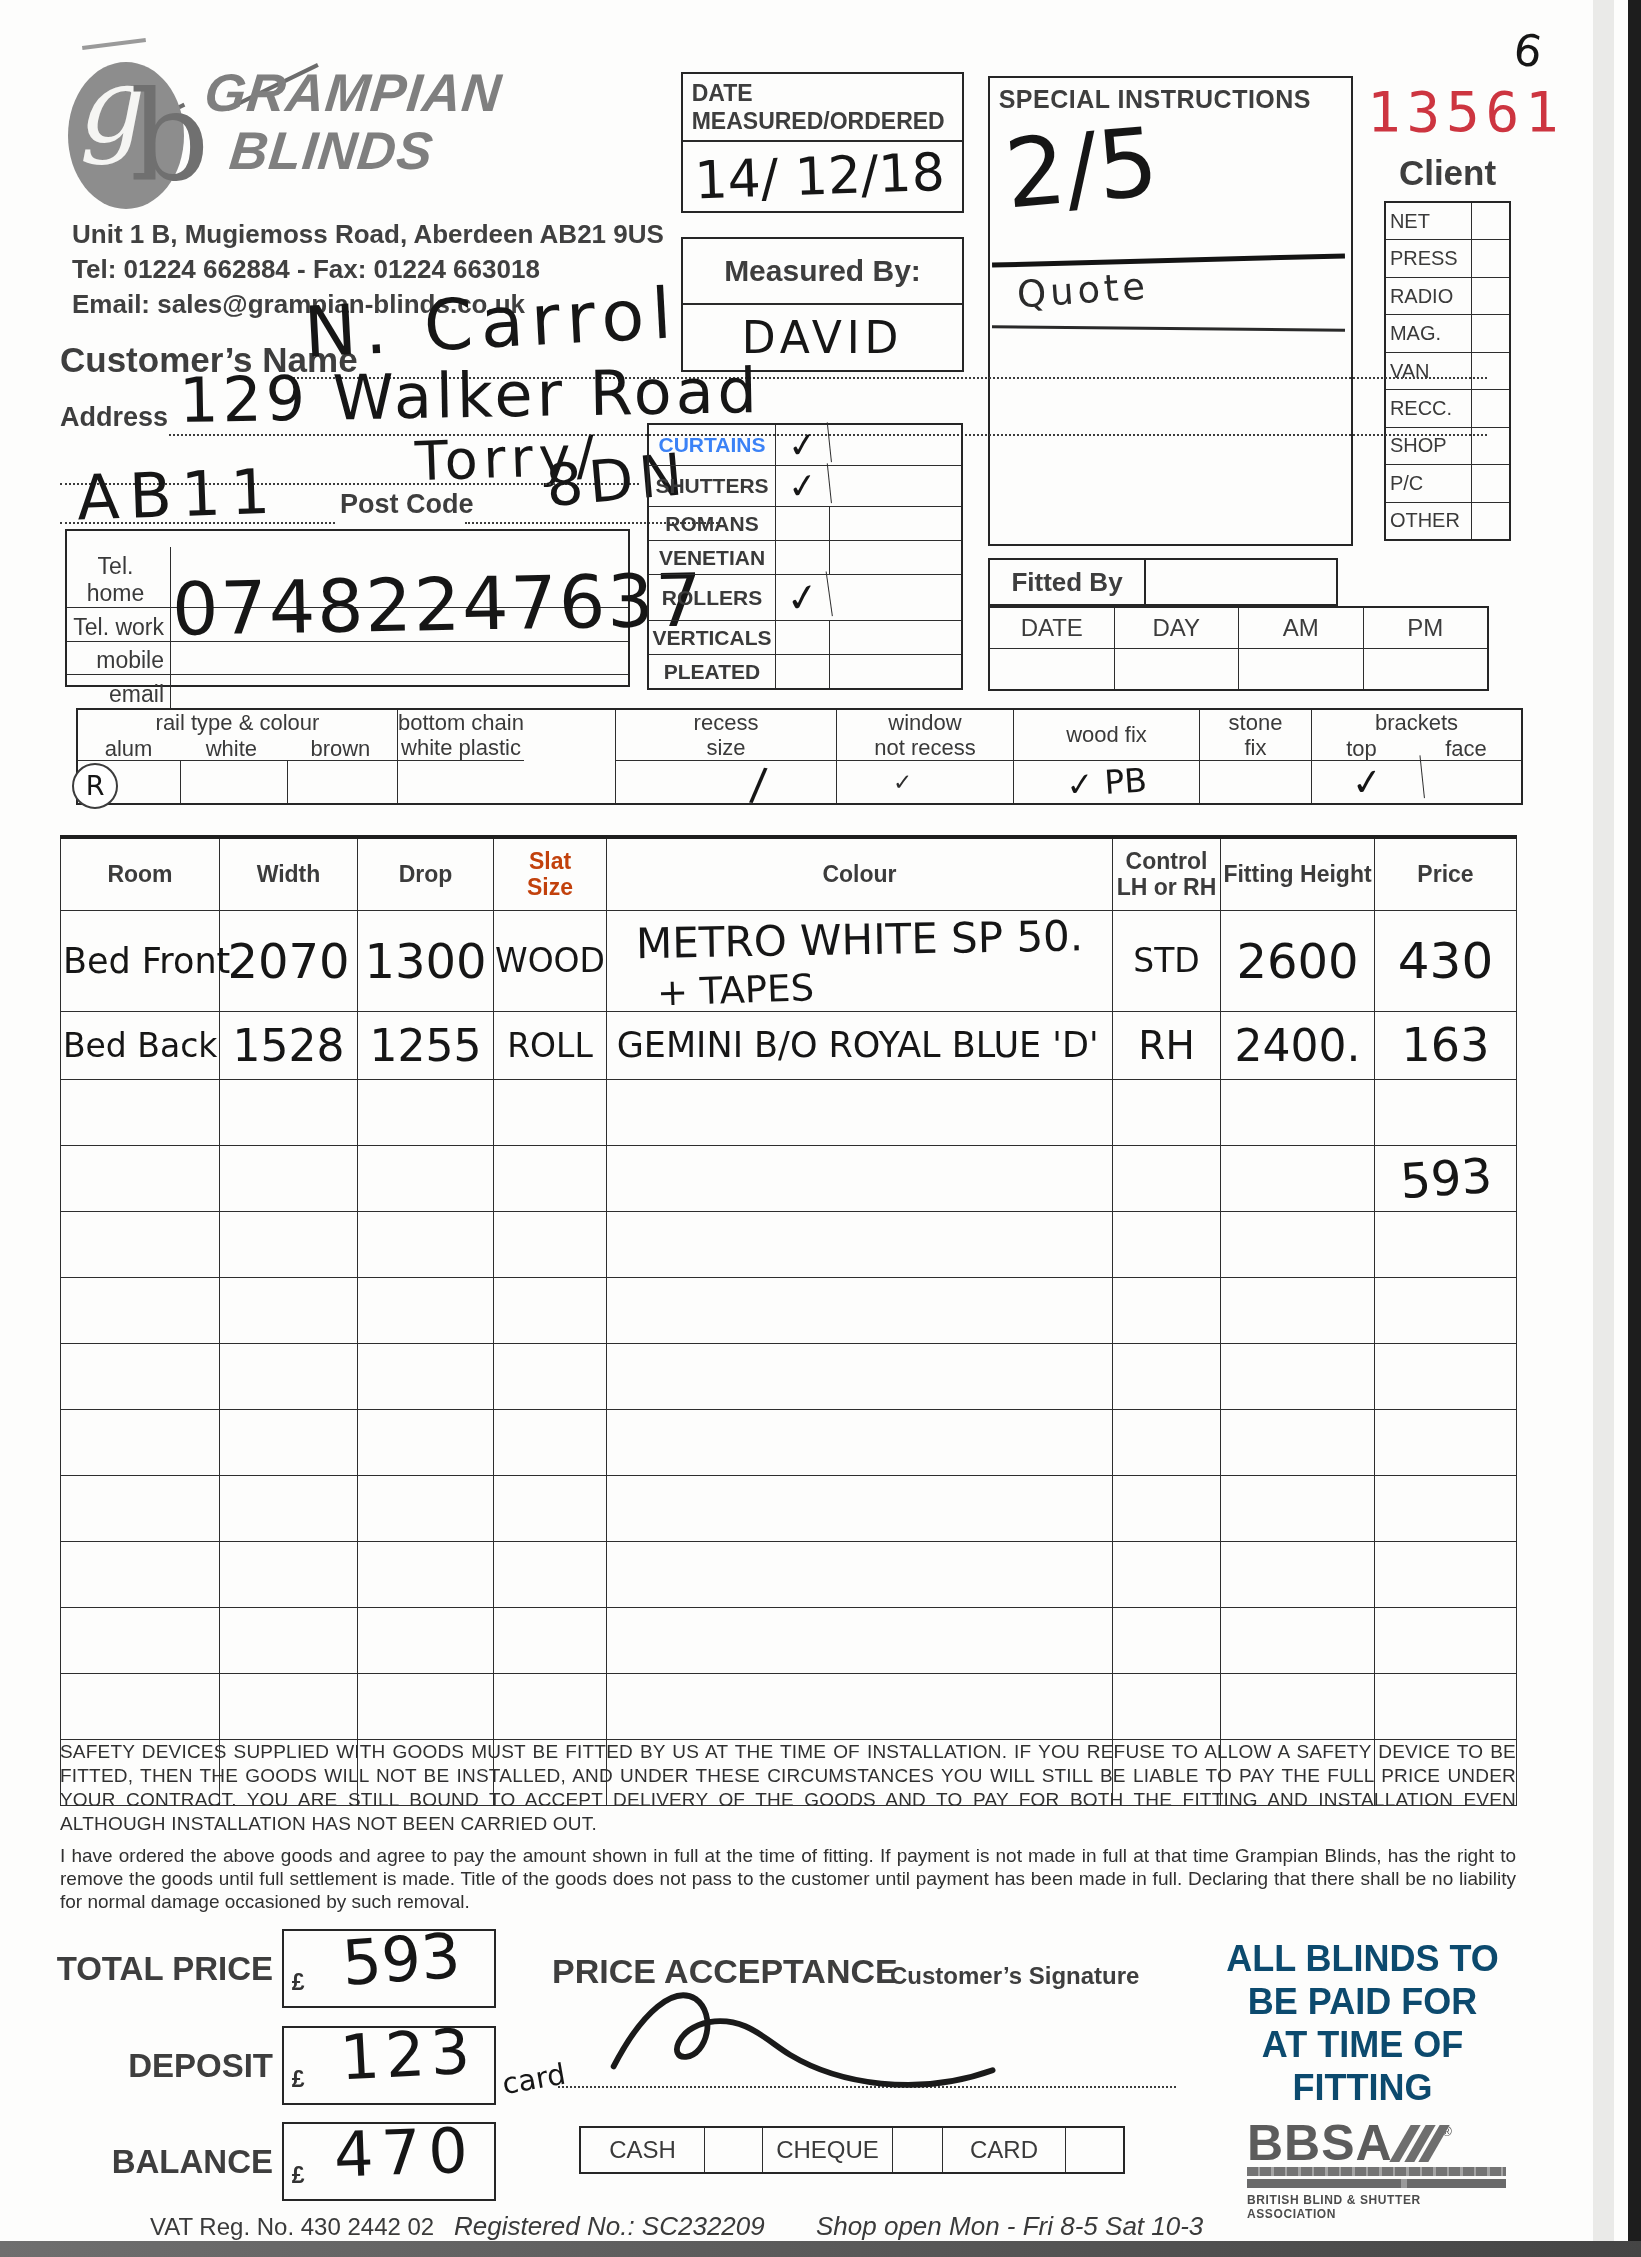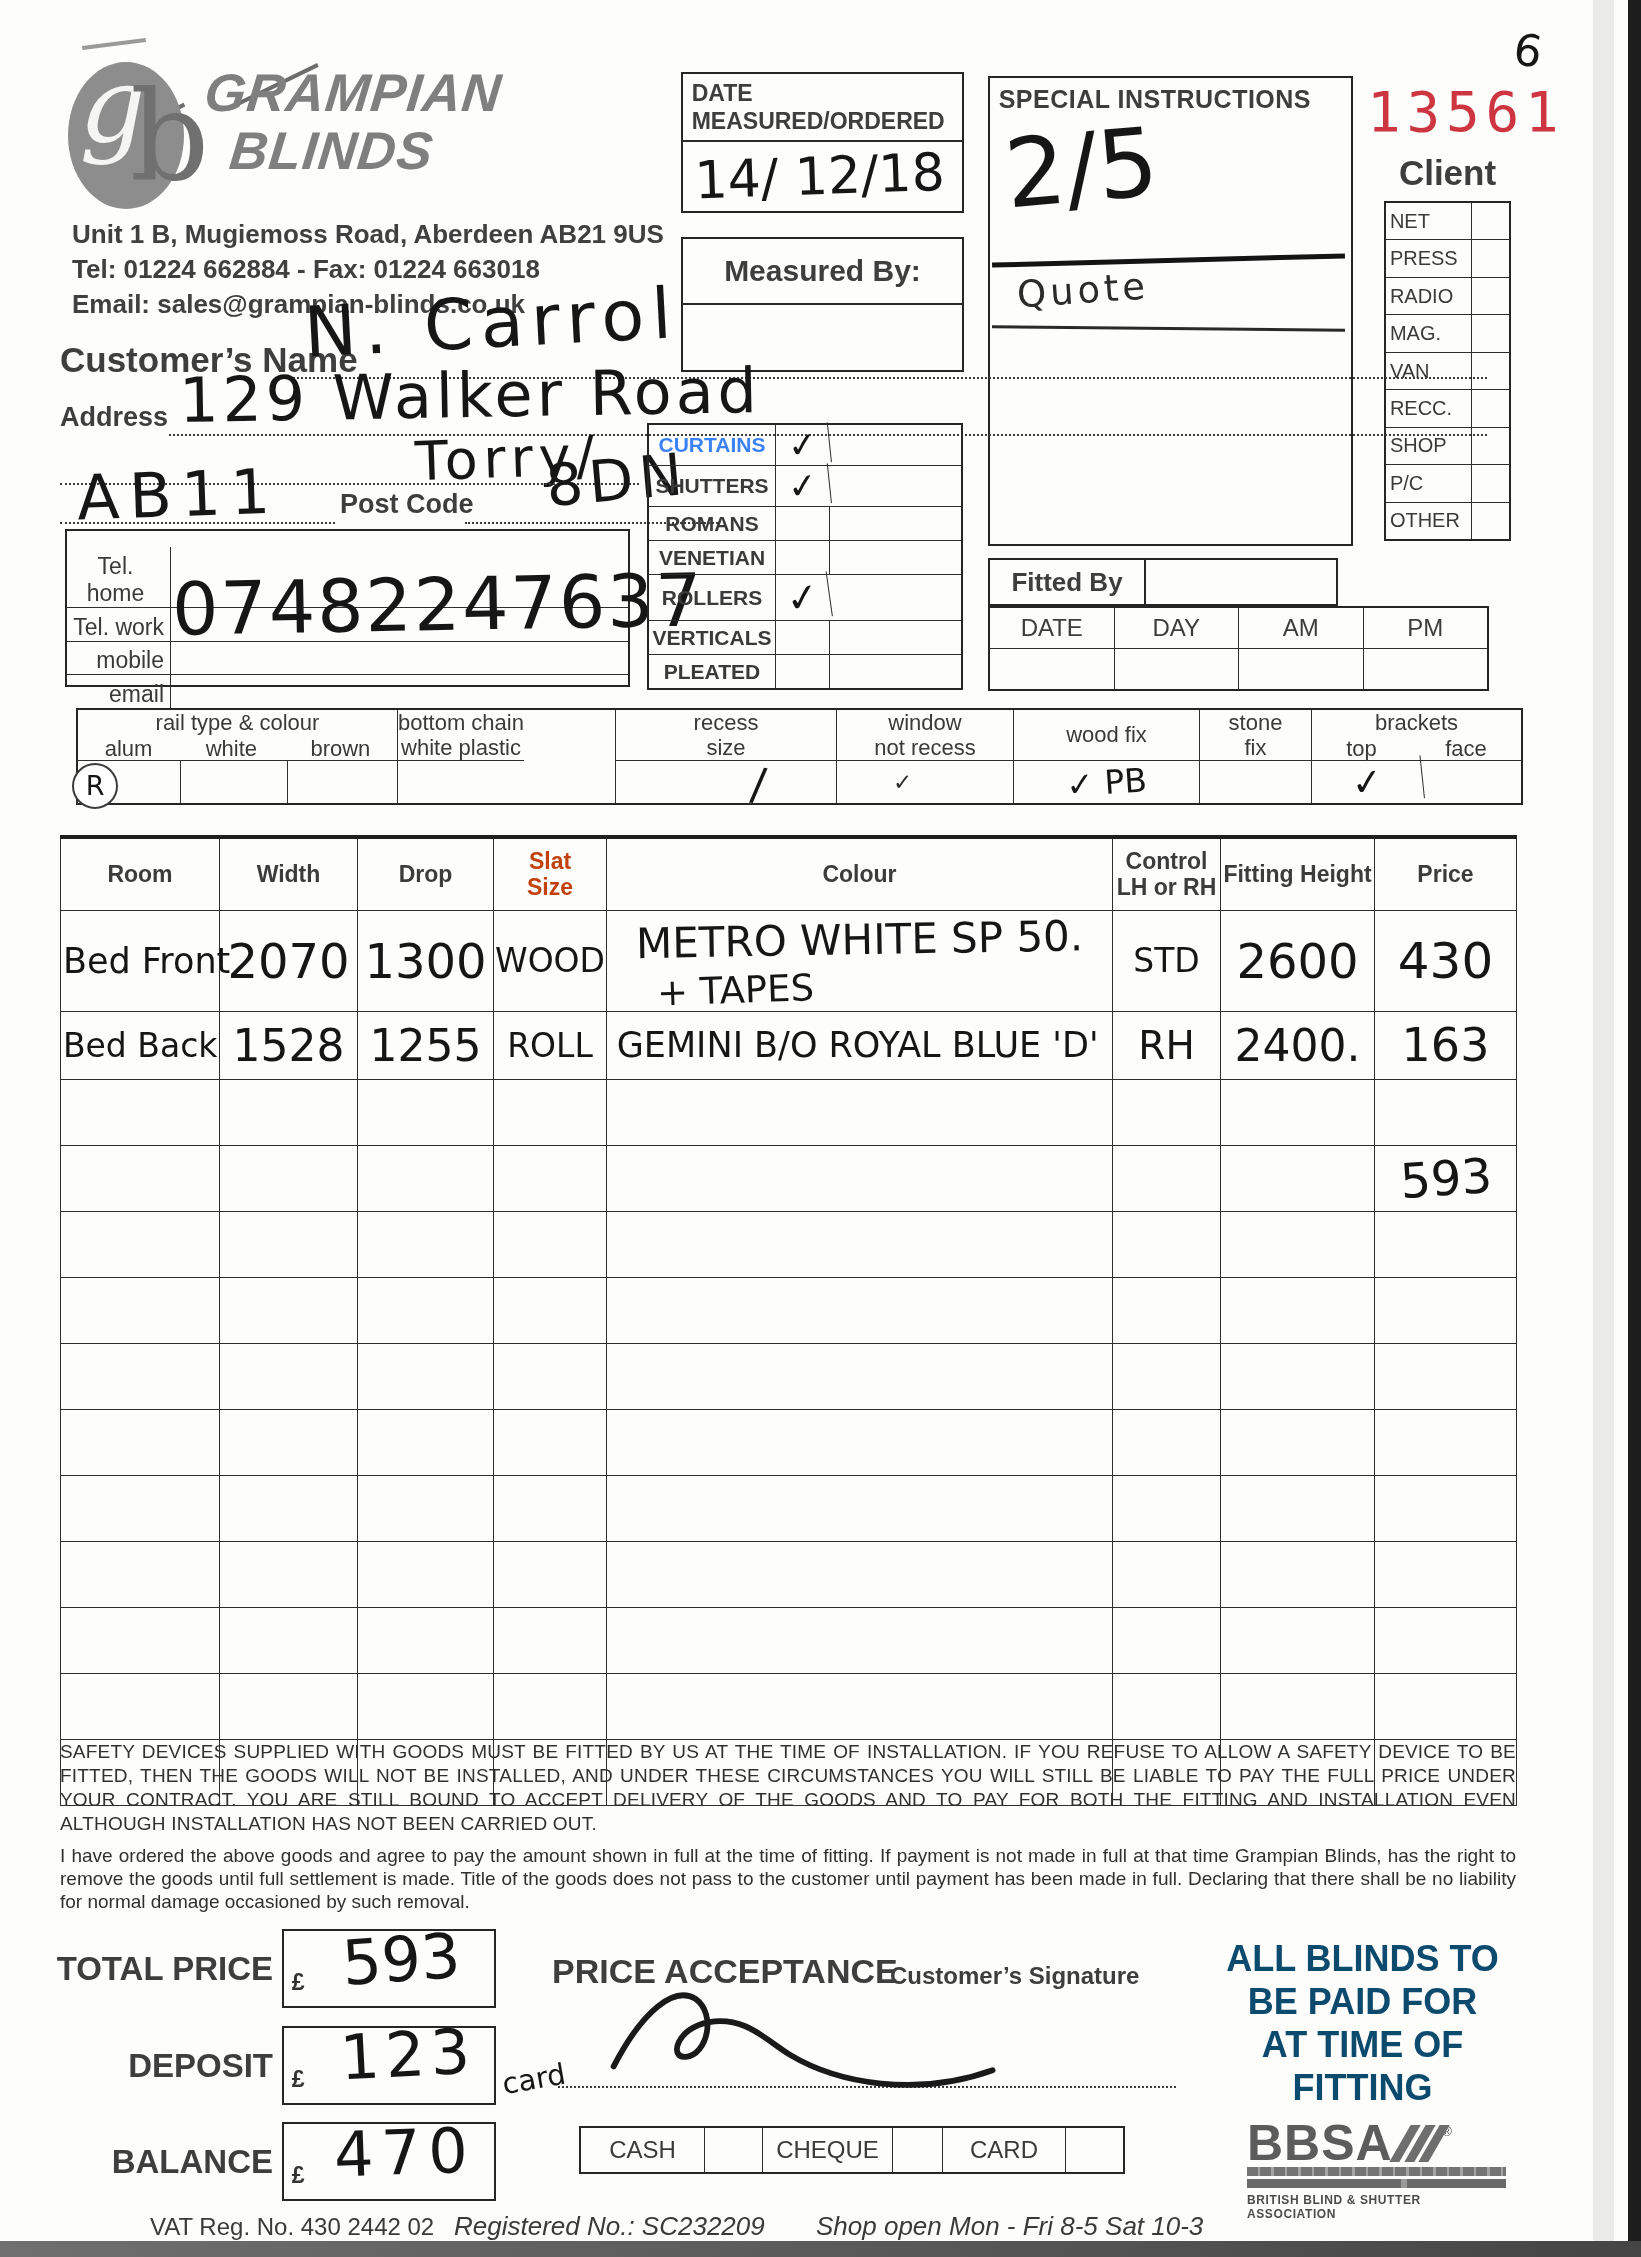--- a/index.html
+++ b/index.html
@@ -46,20 +46,21 @@
   <div class="abs hw" style="left:1514px;top:25px;font-size:44px;transform:rotate(9deg);">6</div>
 
   <div class="abs box" style="left:681px;top:72px;width:283px;height:141px;">
     <div class="pre lbl" style="padding:4.8px 0 0 8.7px;font-size:23px;line-height:28px;height:61px;border-bottom:2.9px solid #2a2a2a;">DATE
 MEASURED/ORDERED</div>
     <div class="hw" style="padding-left:11.6px;font-size:52px;margin-top:3.9px;transform:rotate(-2deg);">14/ 12/18</div>
   </div>
 
   <div class="abs box" style="left:681px;top:237px;width:283px;height:135px;">
     <div class="ctr lbl" style="height:64px;font-size:30px;border-bottom:2.9px solid #2a2a2a;">Measured By:</div>
+    <div class="hw ctr" style="height:64px;font-size:44px;letter-spacing:4.8px;display:flex;">DAVID</div>
   </div>
 
   <div class="abs box" style="left:988px;top:76px;width:365px;height:470px;">
     <div class="lbl" style="padding:6.8px 0 0 8.7px;font-size:25px;letter-spacing:0.5px;">SPECIAL INSTRUCTIONS</div>
     <div class="hw" style="position:absolute;left:15.4px;top:35px;font-size:95px;transform:rotate(-5deg);">2/5</div>
     <div style="position:absolute;left:1.9px;top:180px;width:353px;height:4.8px;background:#141414;transform:rotate(-1.5deg);"></div>
     <div class="hw" style="position:absolute;left:27px;top:191px;font-size:37px;letter-spacing:3.9px;transform:rotate(-4deg);color:#2b2b2b;">Quote</div>
     <div style="position:absolute;left:1.9px;top:249px;width:353px;height:2.9px;background:#2a2a2a;transform:rotate(0.6deg);"></div>
   </div>
 

